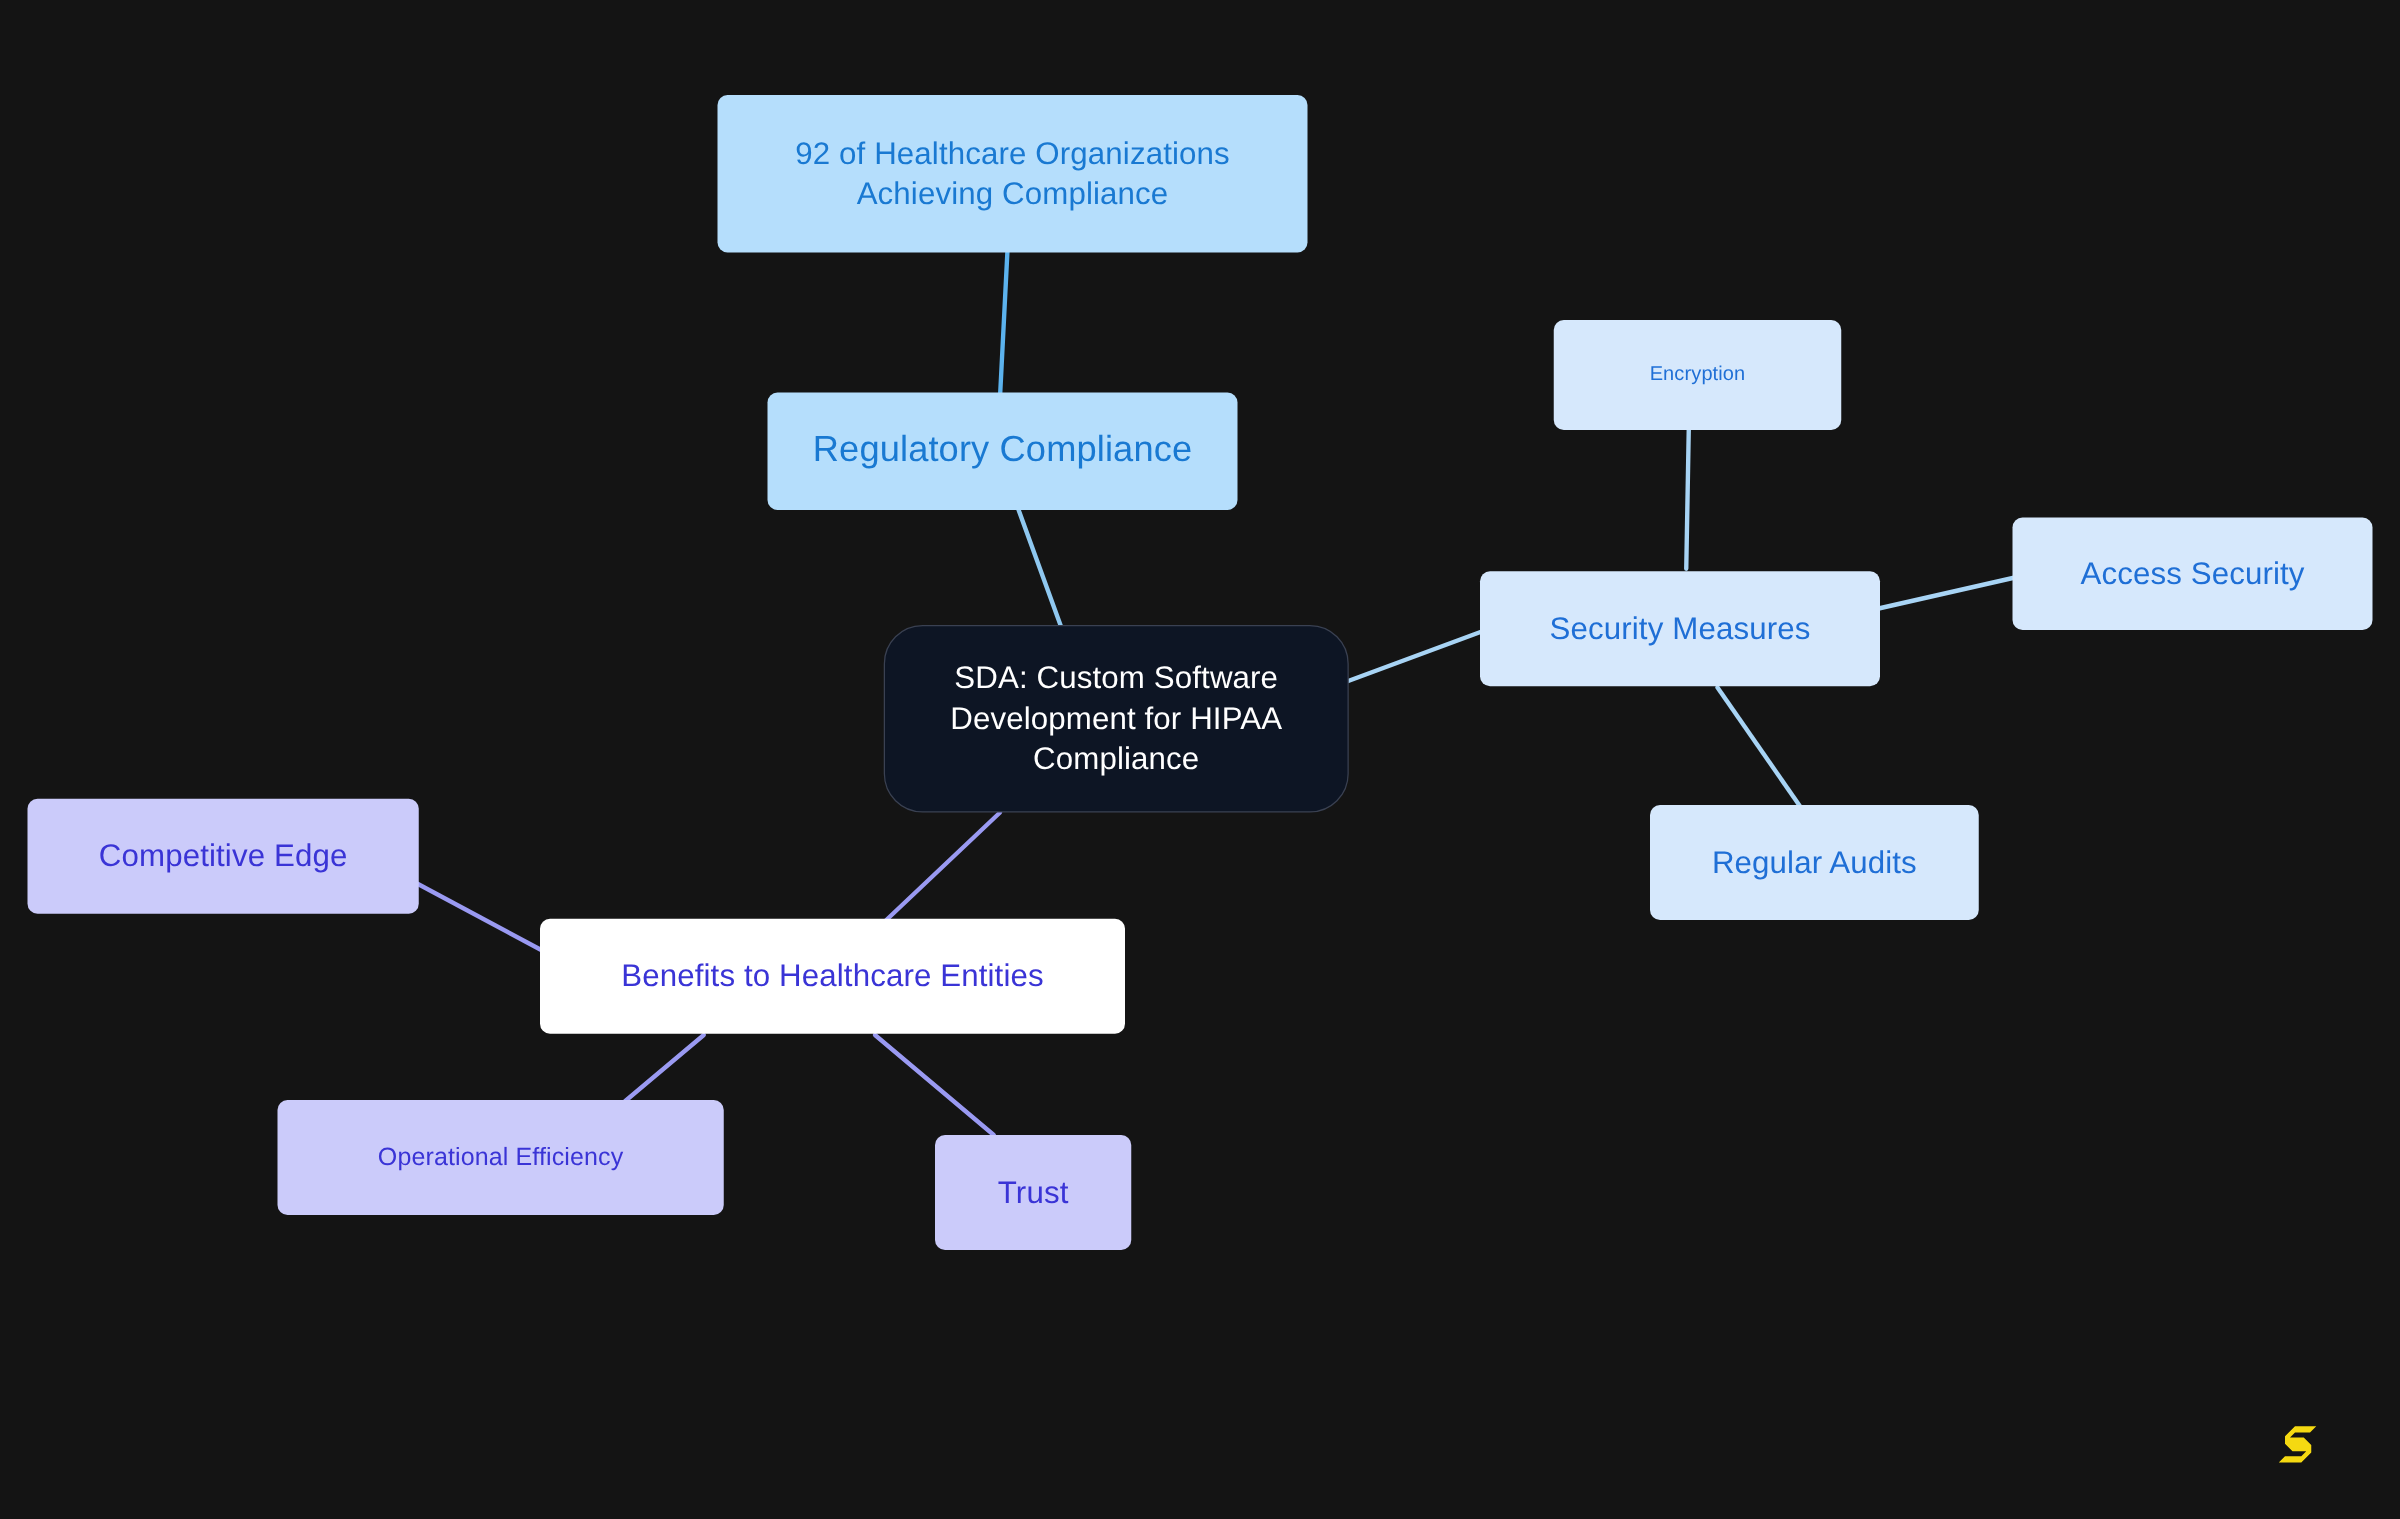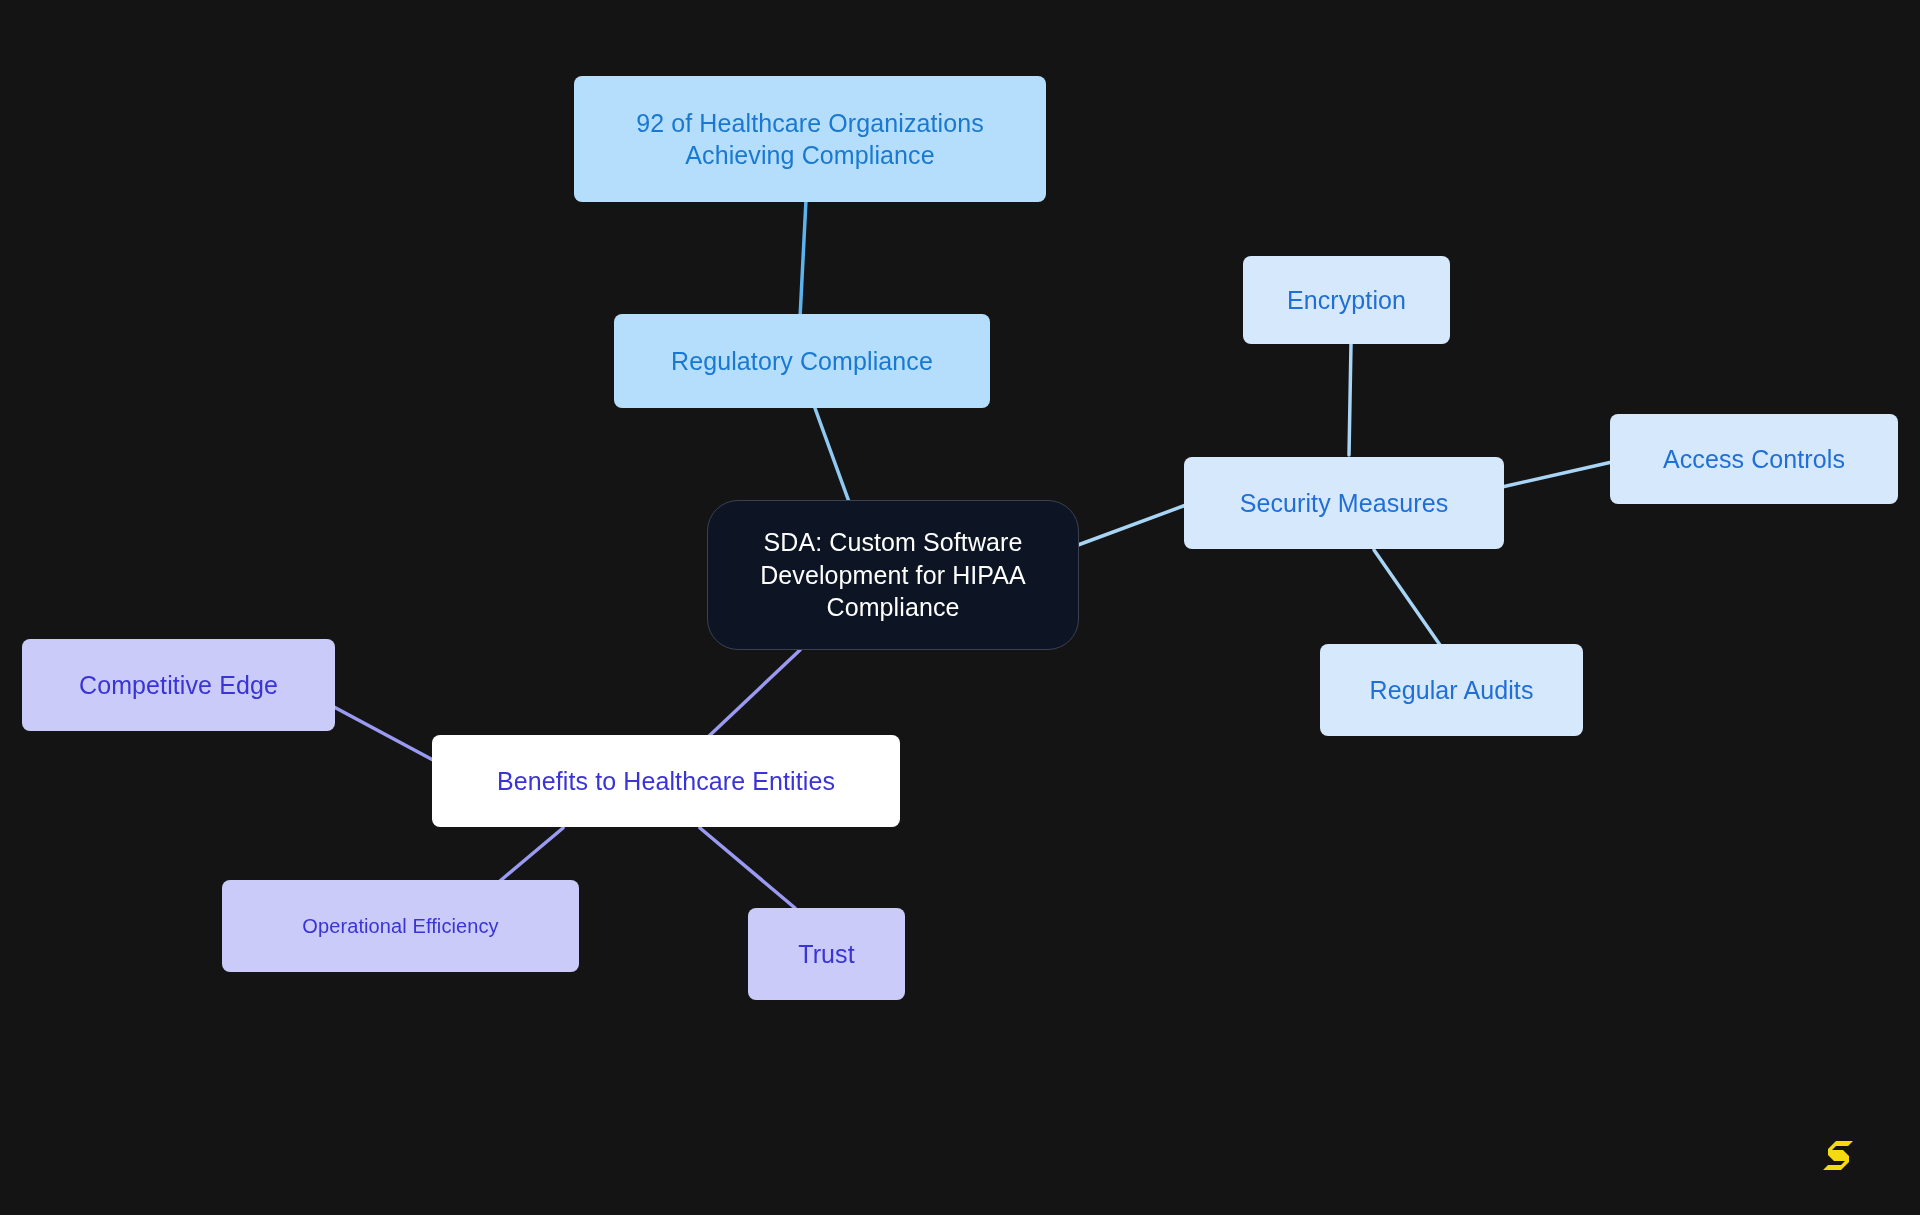--- a/index.html
+++ b/index.html
@@ -86,24 +86,24 @@
       <line x1="563" y1="828" x2="500" y2="881" stroke="#9a9af2" stroke-width="3.5" stroke-linecap="round"></line>
       <line x1="700" y1="828" x2="795" y2="908" stroke="#9a9af2" stroke-width="3.5" stroke-linecap="round"></line>
     </svg>
 
   <div id="node-layer">
       <div class="node root" style="left: 707px; top: 500px; width: 372px; height: 150px; background: rgb(13, 21, 36); color: rgb(255, 255, 255);"><span>SDA: Custom Software
 Development for HIPAA
 Compliance</span></div>
       <div class="node blue-a" style="left: 574px; top: 76px; width: 472px; height: 126px; font-size: 25px; background: rgb(181, 222, 252); color: rgb(25, 121, 210);"><span>92 of Healthcare Organizations
 Achieving Compliance</span></div>
-      <div class="node blue-a" style="left: 614px; top: 314px; width: 376px; height: 94px; font-size: 25px; background: rgb(181, 222, 252); color: rgb(25, 121, 210);"><span>Regulatory Compliance</span></div>
+      <div class="node blue-a" style="left: 614px; top: 314px; width: 376px; height: 94px; font-size: 29px; background: rgb(181, 222, 252); color: rgb(25, 121, 210);"><span>Regulatory Compliance</span></div>
       <div class="node blue-b" style="left: 1184px; top: 457px; width: 320px; height: 92px; font-size: 25px; background: rgb(214, 232, 252); color: rgb(31, 111, 214);"><span>Security Measures</span></div>
-      <div class="node blue-b" style="left: 1243px; top: 256px; width: 207px; height: 88px; font-size: 25px; background: rgb(214, 232, 252); color: rgb(31, 111, 214);"><span>Encryption</span></div>
-      <div class="node blue-b" style="left: 1610px; top: 414px; width: 288px; height: 90px; font-size: 25px; background: rgb(214, 232, 252); color: rgb(31, 111, 214);"><span>Access Controls</span></div>
+      <div class="node blue-b" style="left: 1243px; top: 256px; width: 230px; height: 88px; font-size: 16px; background: rgb(214, 232, 252); color: rgb(31, 111, 214);"><span>Encryption</span></div>
+      <div class="node blue-b" style="left: 1610px; top: 414px; width: 288px; height: 90px; font-size: 25px; background: rgb(214, 232, 252); color: rgb(31, 111, 214);"><span>Access Security</span></div>
       <div class="node blue-b" style="left: 1320px; top: 644px; width: 263px; height: 92px; font-size: 25px; background: rgb(214, 232, 252); color: rgb(31, 111, 214);"><span>Regular Audits</span></div>
       <div class="node purple" style="left: 432px; top: 735px; width: 468px; height: 92px; font-size: 25px; background: #ffffff; color: rgb(58, 52, 214);"><span>Benefits to Healthcare Entities</span></div>
       <div class="node purple" style="left: 22px; top: 639px; width: 313px; height: 92px; font-size: 25px; background: rgb(203, 203, 250); color: rgb(58, 52, 214);"><span>Competitive Edge</span></div>
       <div class="node purple" style="left: 222px; top: 880px; width: 357px; height: 92px; font-size: 20px; background: rgb(203, 203, 250); color: rgb(58, 52, 214);"><span>Operational Efficiency</span></div>
       <div class="node purple" style="left: 748px; top: 908px; width: 157px; height: 92px; font-size: 25px; background: rgb(203, 203, 250); color: rgb(58, 52, 214);"><span>Trust</span></div>
     </div>
 
   <svg id="logo" viewBox="0 0 44 44" xmlns="http://www.w3.org/2000/svg">
     <path d="M33 8 H16 L8 16 v6 l6 6 h11 l-4 4 H8 l-5 5 h18 l8 -8 v-6 l-6 -6 H12 l4 -4 h12 z" fill="#f5d911"></path>
   </svg>

